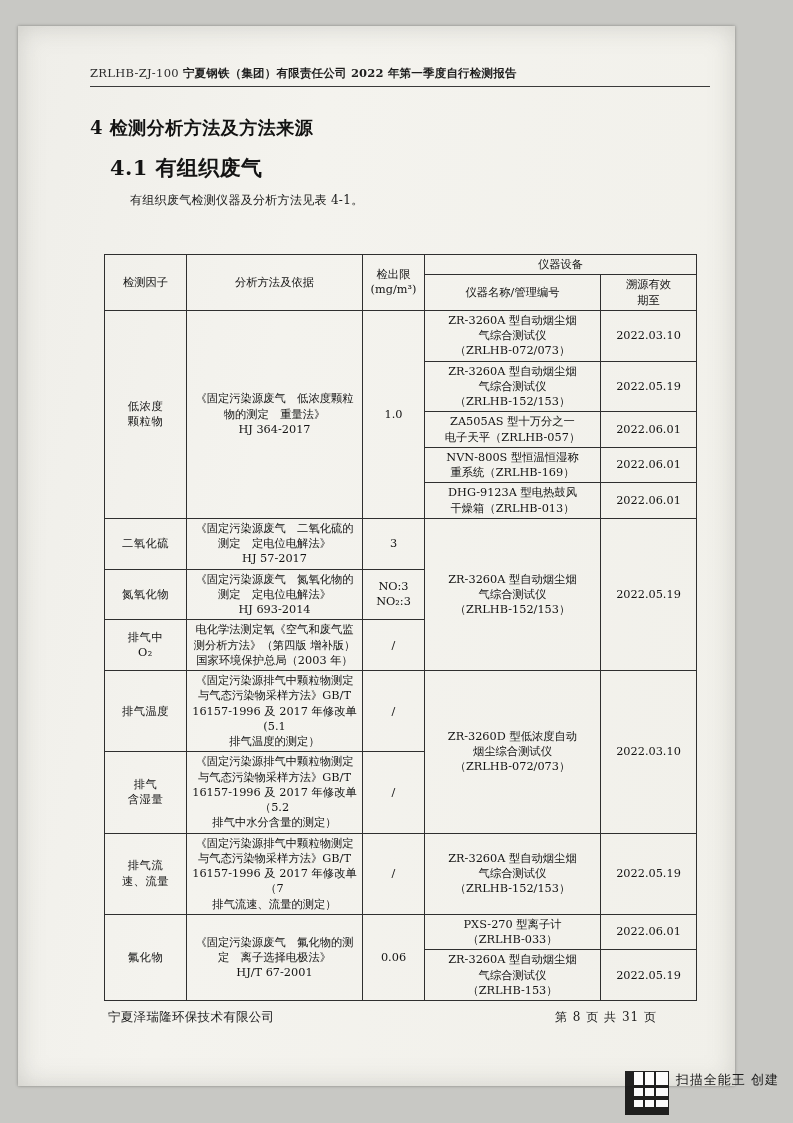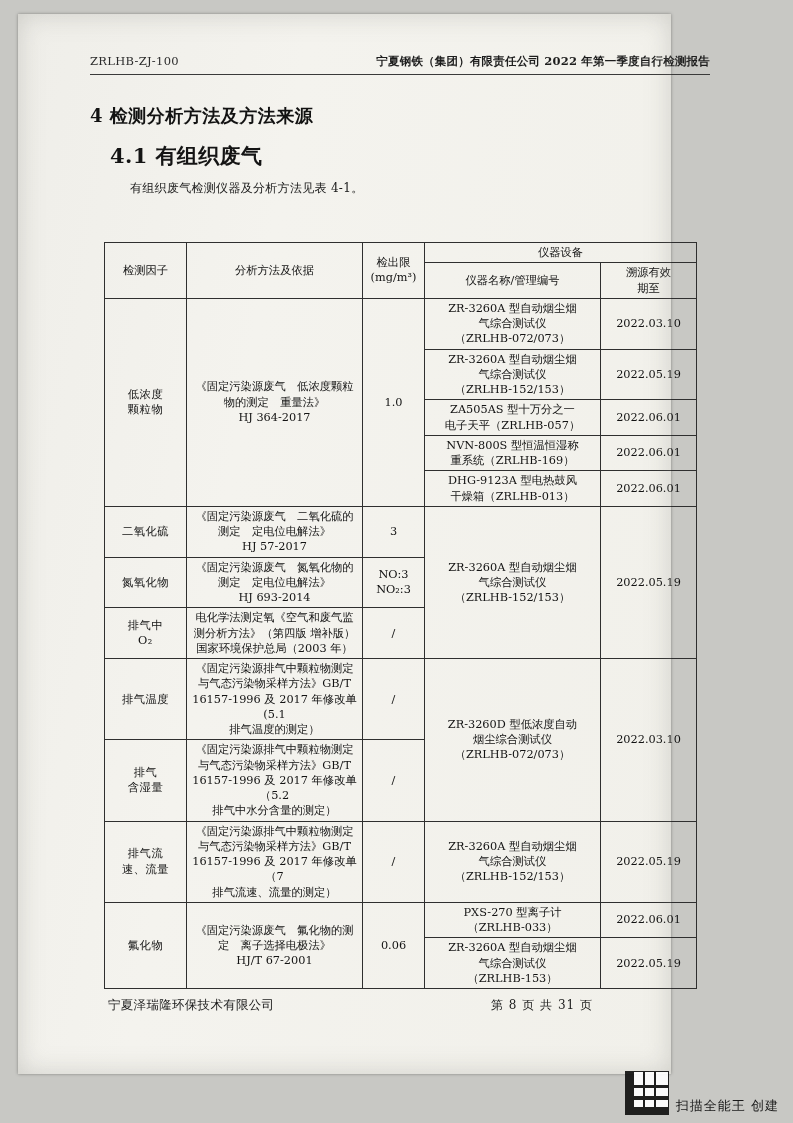--- a/index.html
+++ b/index.html
@@ -10,22 +10,22 @@
   body {
     width: 793px;
     height: 1123px;
     font-family: "DejaVu Sans", "Liberation Sans", sans-serif;
     overflow: hidden;
     position: relative;
   }
   .page {
     position: absolute;
     left: 18px;
-    top: 14px;
-    width: 653px;
+    top: 26px;
+    width: 717px;
     height: 1060px;
     background: #0c4a6e;
     box-shadow: 0 0 3px rgba(0,0,0,0.35);
   }
   .page-inner {
     position: absolute;
     left: 0; top: 0; right: 0; bottom: 0;
     background: linear-gradient(100deg, #efeee9 0%, #f4f3ee 35%, #f1f0ea 100%);
   }
   
@@ -39,21 +39,21 @@
     font-family: "DejaVu Serif", "Liberation Serif", serif;
   }
   .header .doc-code {
     font-size: 11.5px;
     letter-spacing: 0.3px;
     color: #2b2b2b;
     white-space: nowrap;
   }
   .header .doc-title {
     flex: 1;
-    text-align: right;
+    text-align: left;
     font-size: 11.5px;
     font-weight: bold;
     color: #1d1d1d;
     letter-spacing: 0.2px;
     padding-left: 4px;
   }
   .header-rule {
     position: absolute;
     left: 72px;
     top: 60px;
@@ -157,21 +157,21 @@
     color: #1b1b1b;
     letter-spacing: 1px;
     margin-left: 44px;
   }
   
   .cam {
     position: absolute;
     right: 14px;
     bottom: 8px;
     display: flex;
-    align-items: flex-end;
+    align-items: flex-start;
     gap: 7px;
   }
   .qr {
     width: 42px;
     height: 42px;
     background-color: #fff;
     background-image:
       linear-gradient(90deg, #111 20%, transparent 20%, transparent 40%, #111 40%, #111 46%, transparent 46%, transparent 66%, #111 66%, #111 72%, transparent 72%),
       linear-gradient(0deg, #111 16%, transparent 16%, transparent 34%, #111 34%, #111 44%, transparent 44%, transparent 62%, #111 62%, #111 70%, transparent 70%);
     background-size: 100% 100%, 100% 100%;

